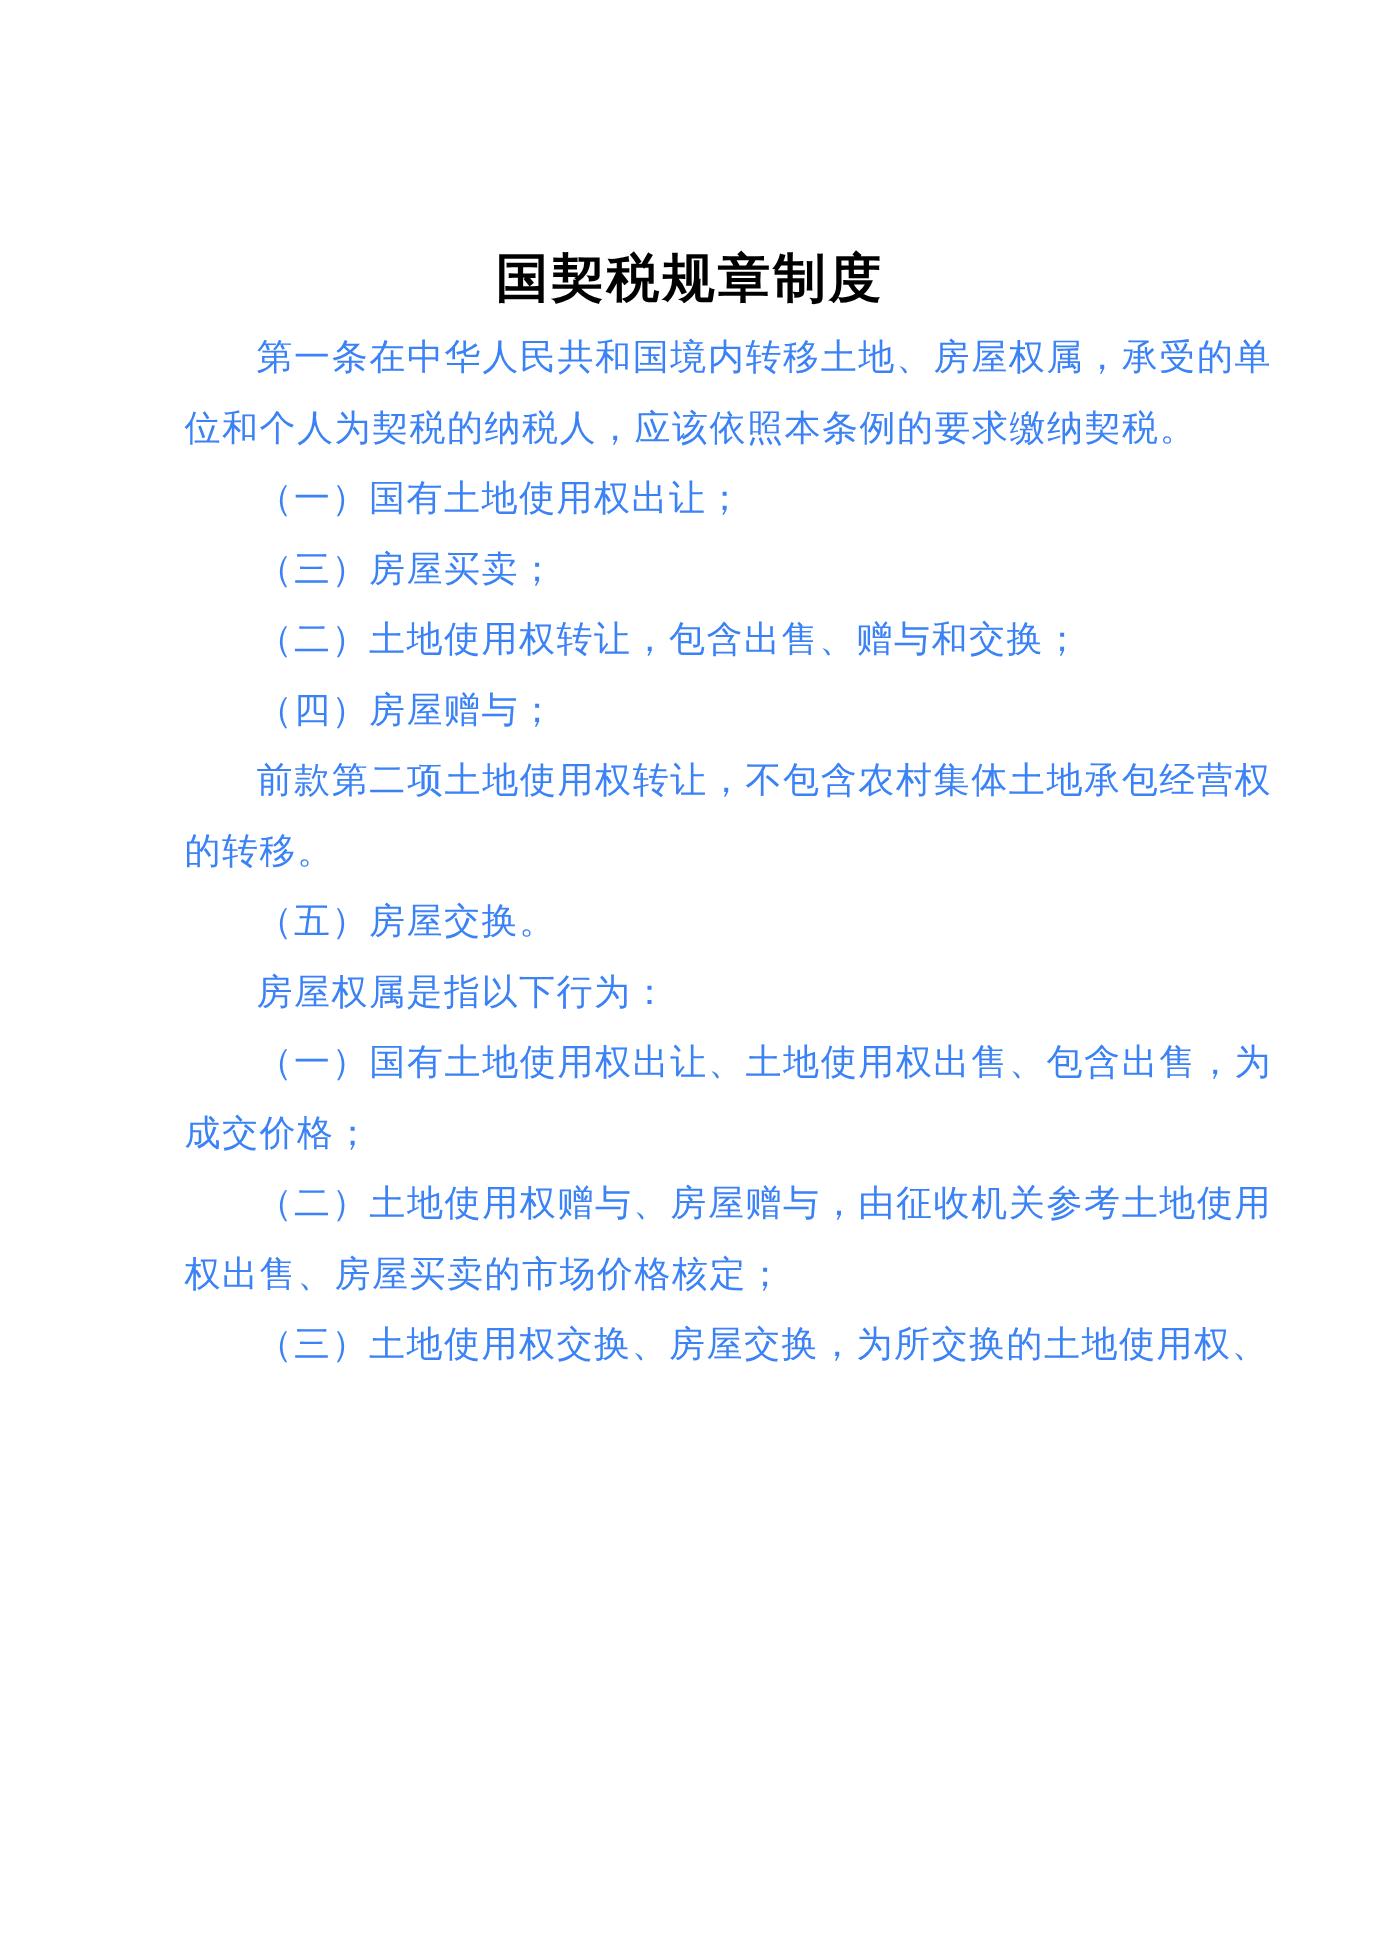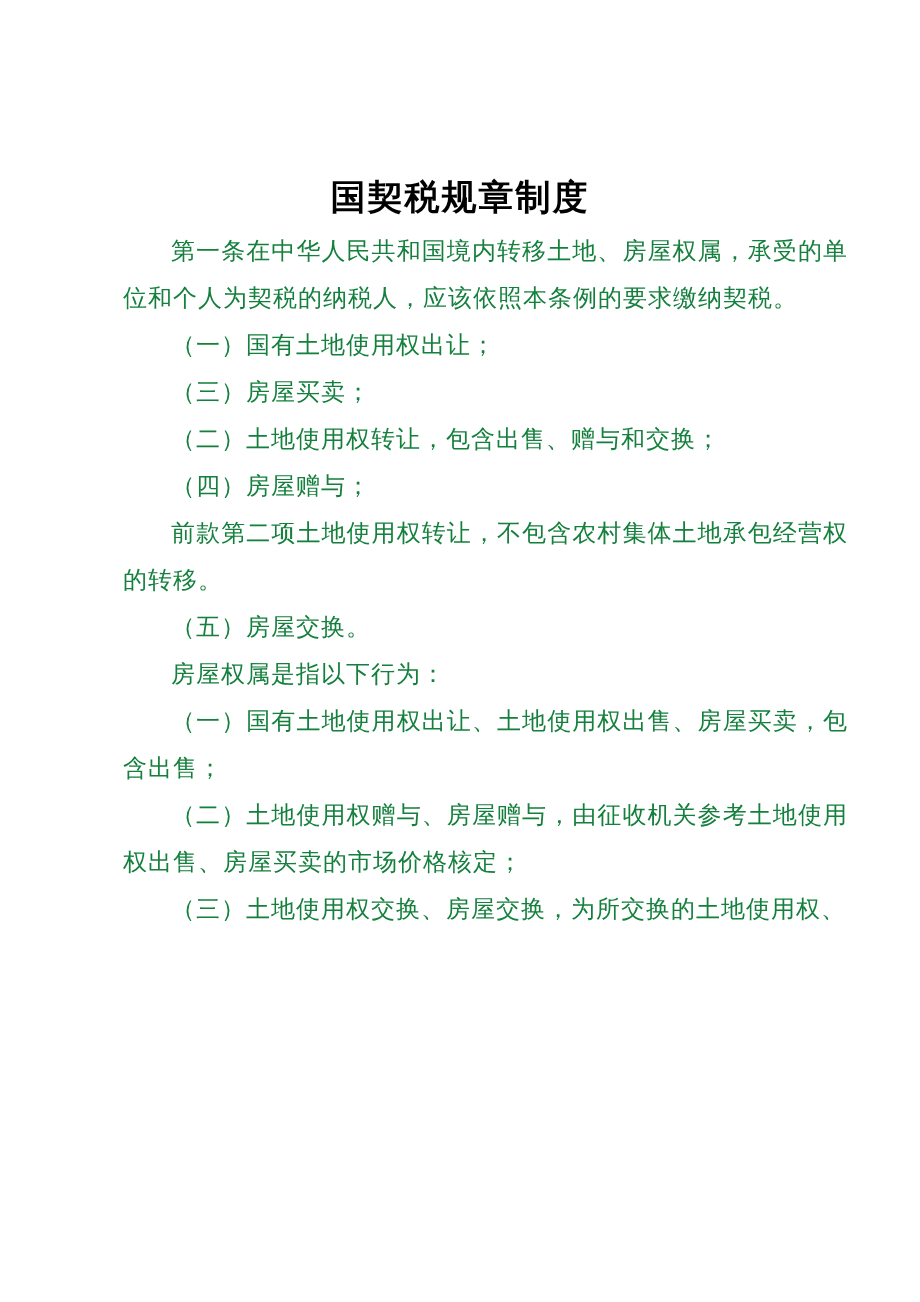--- a/index.html
+++ b/index.html
@@ -12,36 +12,35 @@
     height: 1302px;
     overflow: hidden;
     font-family: "Liberation Serif", serif;
   }
   .page {
     box-sizing: border-box;
     width: 920px;
     height: 1138px;
     padding: 163px 72px 0 123px;
     background: #ffffff;
-    margin-top: 12px;
   }
   .doc-title {
     margin: 0 -72px 0 -123px;   
     font-size: 35px;
     line-height: 45px;
     font-weight: bold;
     color: #000000;
     text-align: center;
     letter-spacing: 2px;
   }
   .doc-body {
     margin-top: 8px;
     font-size: 24px;
     line-height: 47px;
-    color: #15803d;
+    color: #3b82f6;
     letter-spacing: 1px;
     text-align: justify;
   }
   .doc-paragraph {
     margin: 0;
     padding: 0;
     text-indent: 2em;
   }
 </style>
 </head>
@@ -51,17 +50,17 @@
   <h1 class="doc-title">国契税规章制度</h1>
   <div class="doc-body">
       <p class="doc-paragraph">第一条在中华人民共和国境内转移土地、房屋权属，承受的单位和个人为契税的纳税人，应该依照本条例的要求缴纳契税。</p>
       <p class="doc-paragraph">（一）国有土地使用权出让；</p>
       <p class="doc-paragraph">（三）房屋买卖；</p>
       <p class="doc-paragraph">（二）土地使用权转让，包含出售、赠与和交换；</p>
       <p class="doc-paragraph">（四）房屋赠与；</p>
       <p class="doc-paragraph">前款第二项土地使用权转让，不包含农村集体土地承包经营权的转移。</p>
       <p class="doc-paragraph">（五）房屋交换。</p>
       <p class="doc-paragraph">房屋权属是指以下行为：</p>
-      <p class="doc-paragraph">（一）国有土地使用权出让、土地使用权出售、房屋买卖，包含出售；</p>
+      <p class="doc-paragraph">（一）国有土地使用权出让、土地使用权出售、包含出售，为成交价格；</p>
       <p class="doc-paragraph">（二）土地使用权赠与、房屋赠与，由征收机关参考土地使用权出售、房屋买卖的市场价格核定；</p>
       <p class="doc-paragraph">（三）土地使用权交换、房屋交换，为所交换的土地使用权、</p>
     </div>
 </div>
 
 </body></html>

